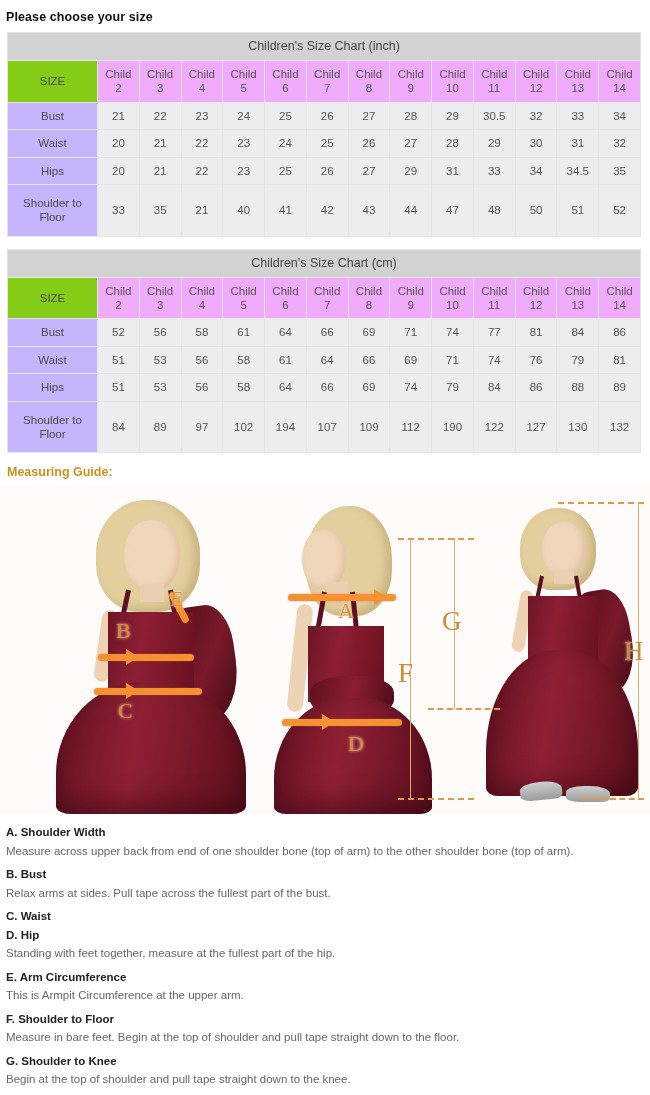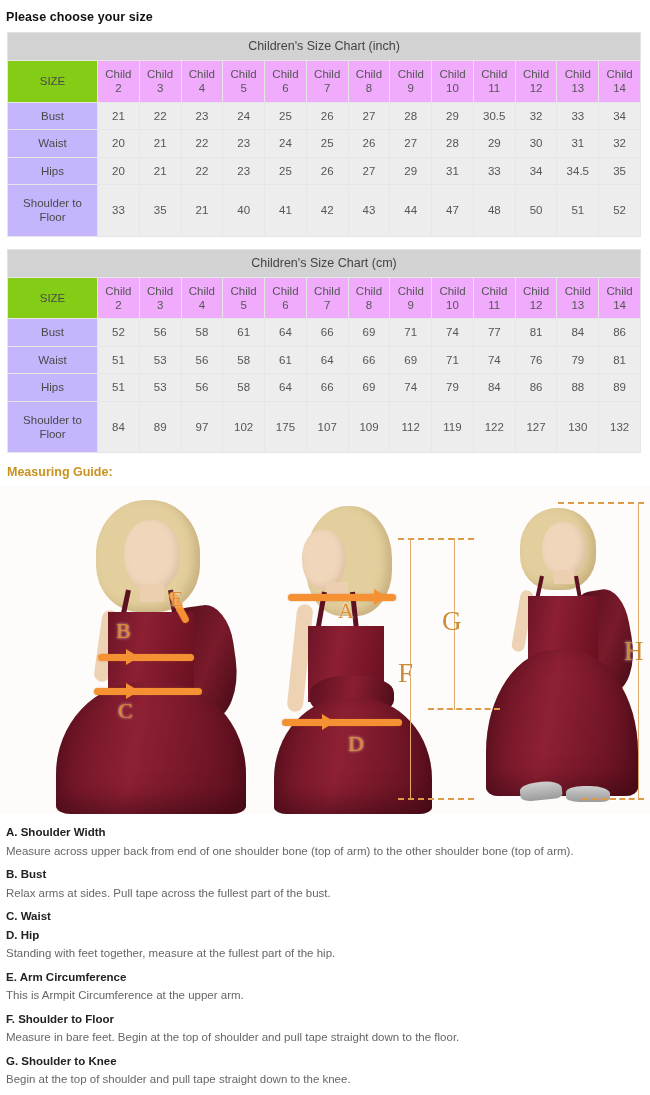--- a/index.html
+++ b/index.html
@@ -430,25 +430,25 @@
           <td>86</td>
           <td>88</td>
           <td>89</td>
         </tr>
         <tr class="tall">
           <td class="rowhead">Shoulder to Floor</td>
           <td>84</td>
           <td>89</td>
           <td>97</td>
           <td>102</td>
-          <td>175</td>
+          <td>194</td>
           <td>107</td>
           <td>109</td>
           <td>112</td>
-          <td>119</td>
+          <td>190</td>
           <td>122</td>
           <td>127</td>
           <td>130</td>
           <td>132</td>
         </tr>
       </tbody>
   </table>
 
   <div class="mg-title">Measuring Guide:</div>
 

